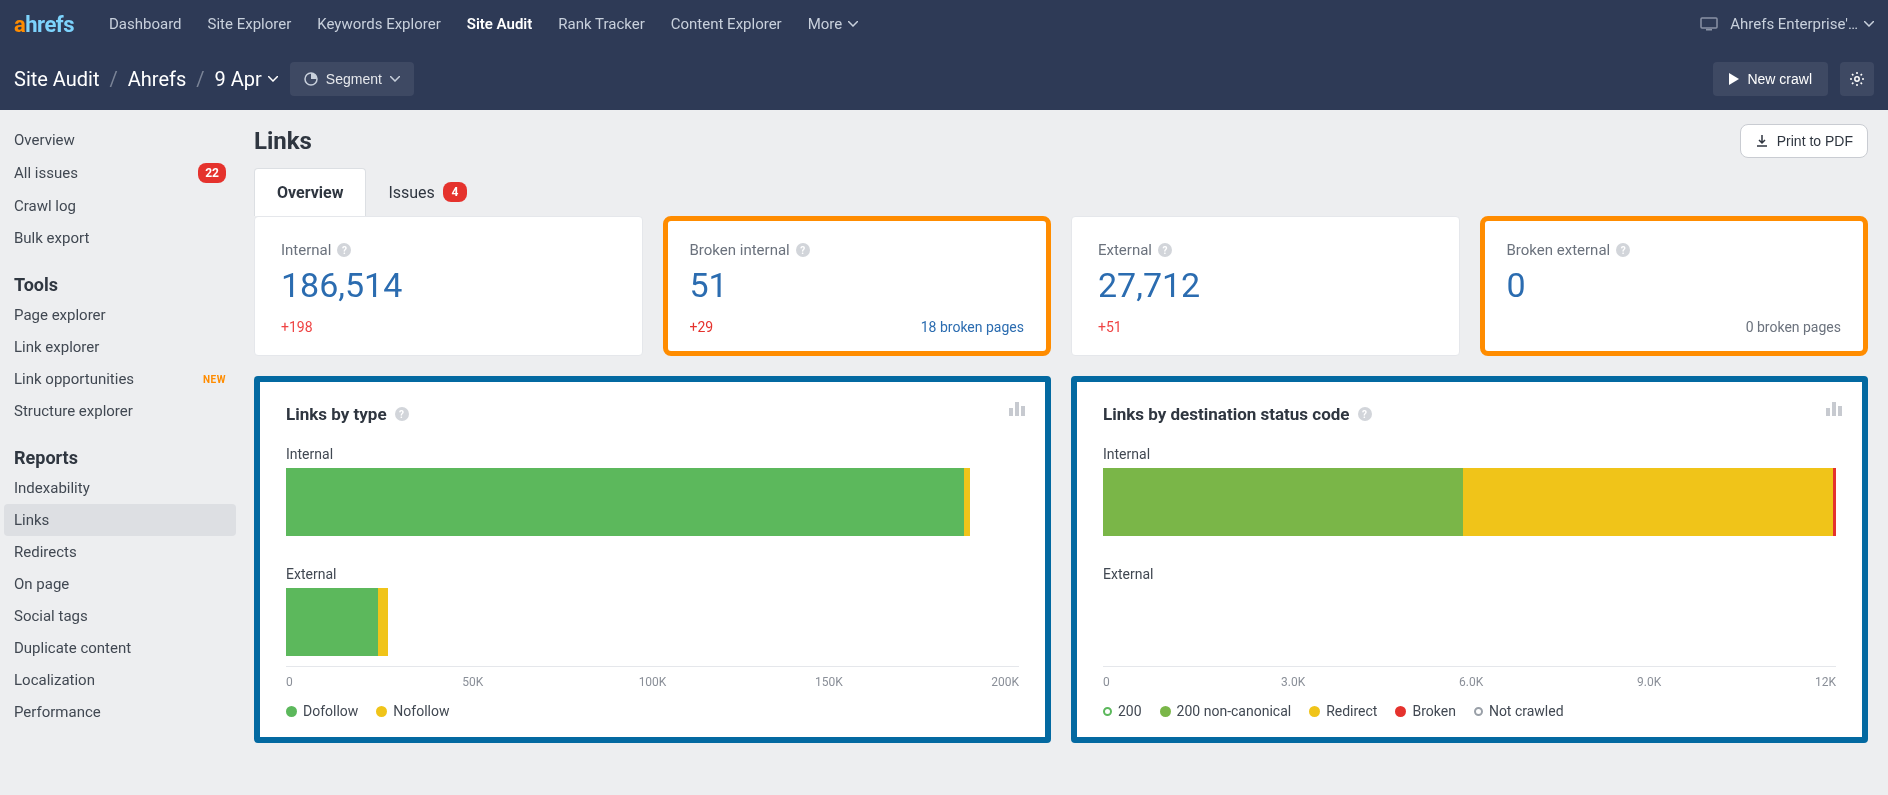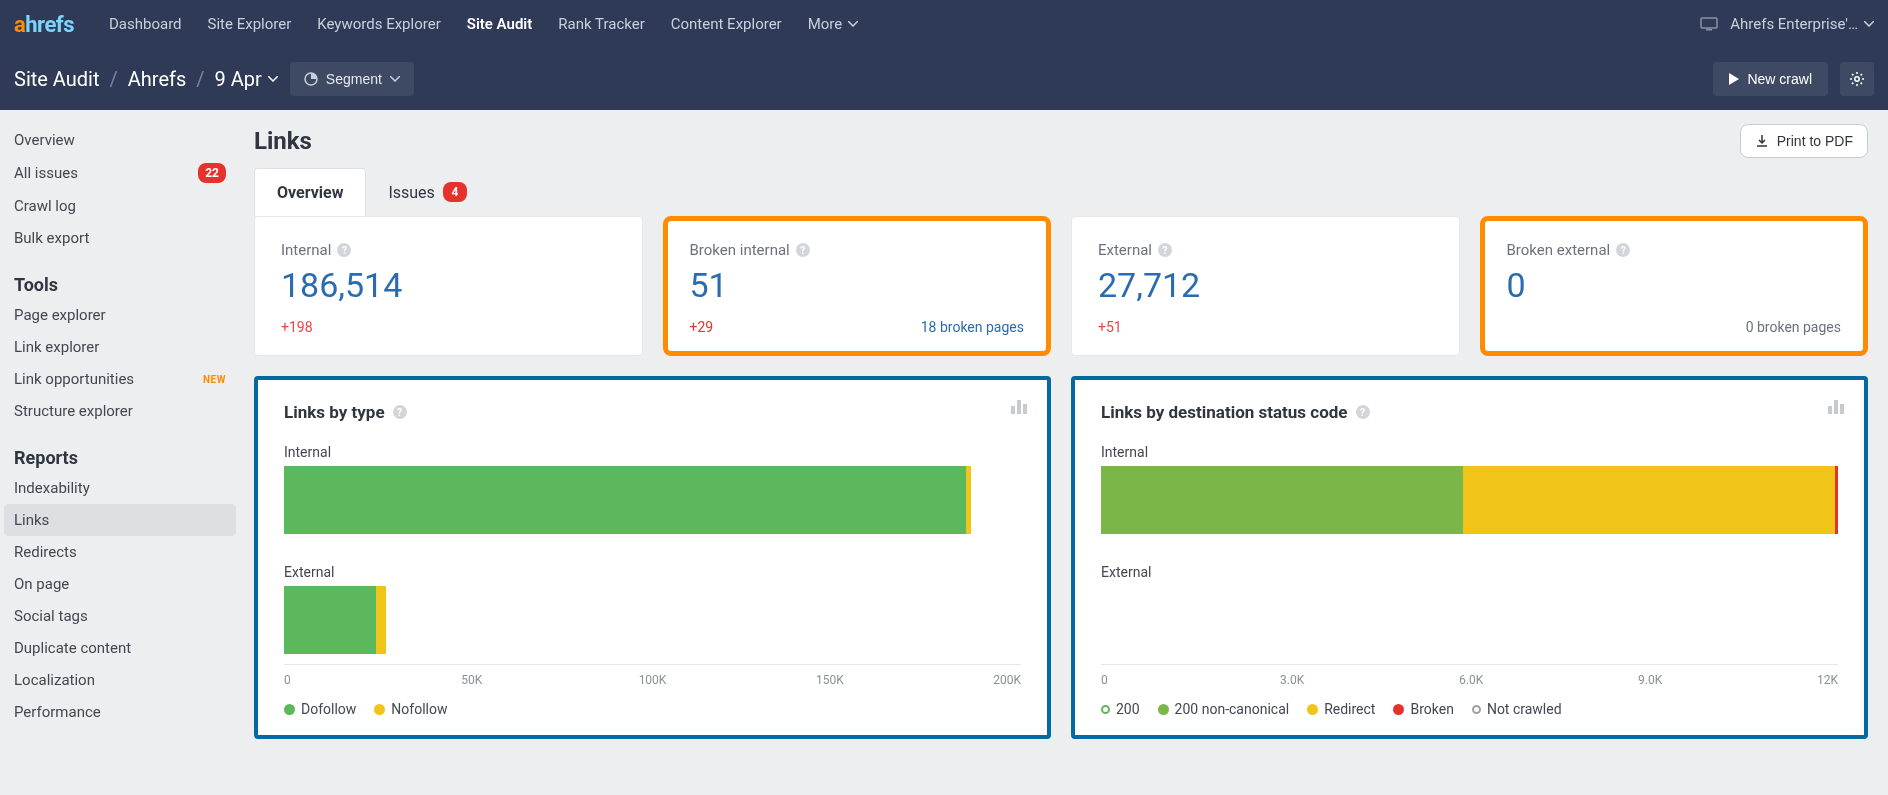--- a/index.html
+++ b/index.html
@@ -97,21 +97,21 @@
 
 .help-icon {
   display: inline-flex; width: 14px; height: 14px; border-radius: 50%;
   background: #d2d5da; color: #fff; align-items: center; justify-content: center; font-size: 10px; font-weight: 700; cursor: help;
 }
 .chart-icon-box { position: absolute; right: 20px; top: 20px; display: flex; gap: 2px; align-items: flex-end; cursor: pointer; }
 .chart-icon-bar { width: 4px; background: #c7cad0; }
 
 .charts-row { display: flex; gap: 20px; margin-top: 20px; }
 .chart-card {
-  flex: 1; background: #fff; border-radius: 4px; padding: 22px 26px 18px; border: 4px solid #0369a1; position: relative;
+  flex: 1; background: #fff; border-radius: 4px; padding: 22px 26px 18px; border: 6px solid #0369a1; position: relative;
 }
 .chart-title { font-size: 17px; font-weight: 700; color: #2f3640; display: flex; align-items: center; gap: 8px; margin-bottom: 22px; }
 
 .bar-group-label { color: #414852; font-size: 14px; margin-bottom: 6px; }
 .bar-track { width: 100%; height: 68px; display: flex; margin-bottom: 30px; position: relative; }
 
 .axis { display: flex; justify-content: space-between; font-size: 12px; color: #8a8f98; padding-top: 8px; border-top: 1px solid #e5e7eb; margin-top: -20px;}
 .axis span { flex: 1; text-align: left; }
 .axis span:last-child { text-align: right; flex: 0 0 auto; }
 

